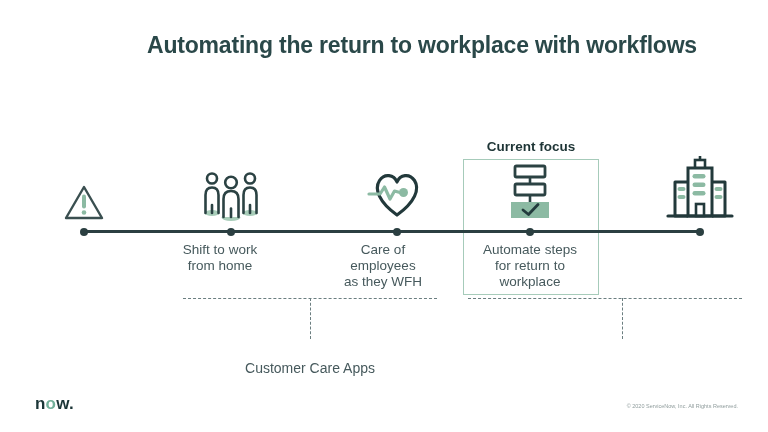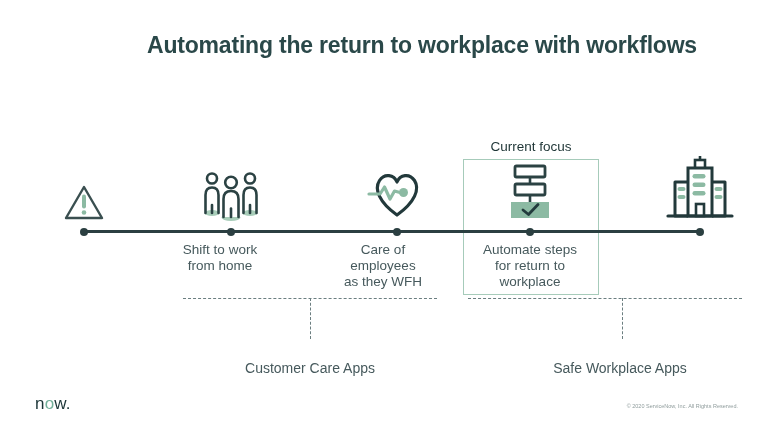--- a/index.html
+++ b/index.html
@@ -49,21 +49,21 @@
     color: #46595c;
     white-space: pre-line;
   }
 
   .focus-label {
     position: absolute;
     left: 463px; top: 139px;
     width: 136px;
     text-align: center;
     font-size: 13.5px;
-    font-weight: normal;
+    font-weight: bold;
     color: #1d3435;
   }
   .focus-box {
     position: absolute;
     left: 463px; top: 159px;
     width: 136px; height: 136px;
     border: 1.5px solid #a6cbba;
     background: transparent;
   }
 
@@ -83,21 +83,21 @@
     width: 220px;
     text-align: center;
     font-size: 14px;
     color: #46595c;
   }
 
   .logo {
     position: absolute;
     left: 35px; top: 394px;
     font-size: 17px;
-    font-weight: normal;
+    font-weight: bold;
     letter-spacing: 0.2px;
     color: #1b3537;
   }
   .logo .logo-o { color: #72b09a; }
 
   .copyright {
     position: absolute;
     right: 30px; top: 403px;
     font-size: 5.5px;
     color: #8f9c9c;
@@ -194,18 +194,17 @@
       <line x1="3" y1="60" x2="67" y2="60" stroke="#22393b" stroke-width="3.2" stroke-linecap="round"></line>
     </svg>
   </div>
 
   <div class="bracket-hline" style="left:183px; width:254px"></div>
   <div class="bracket-vline" style="left:310px"></div>
   <div class="bracket-label" style="left:200px">Customer Care Apps</div>
 
   <div class="bracket-hline" style="left:468px; width:274px"></div>
   <div class="bracket-vline" style="left:622px"></div>
-  <div class="bracket-label" style="left:510px">Safe Workplace Apps</div>
 
   <div class="logo"><span>n</span><span class="logo-o">o</span><span>w.</span></div>
   <div class="copyright">© 2020 ServiceNow, Inc. All Rights Reserved.</div>
 
 </div>
 
 </body></html>

